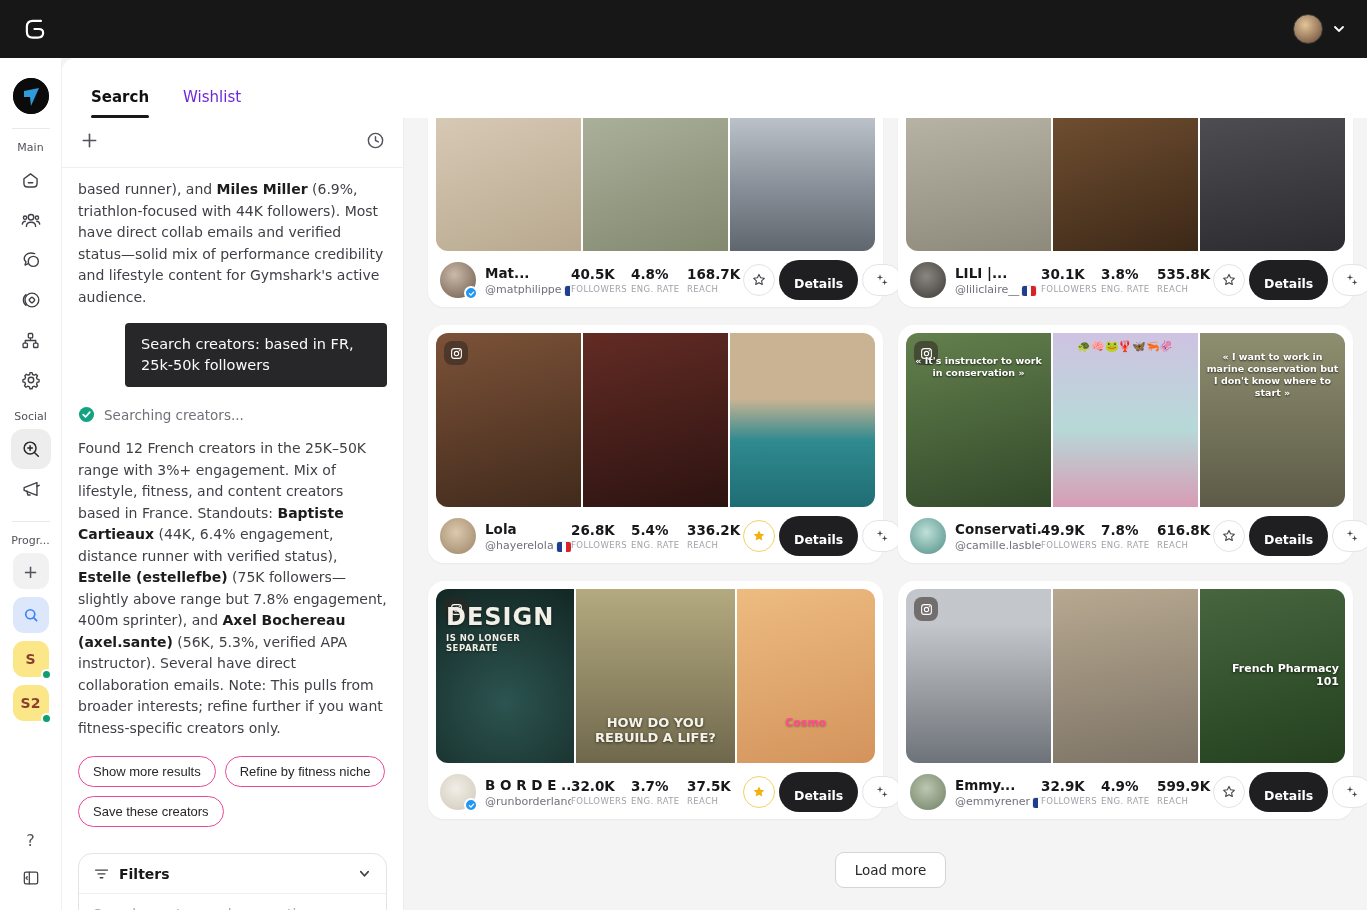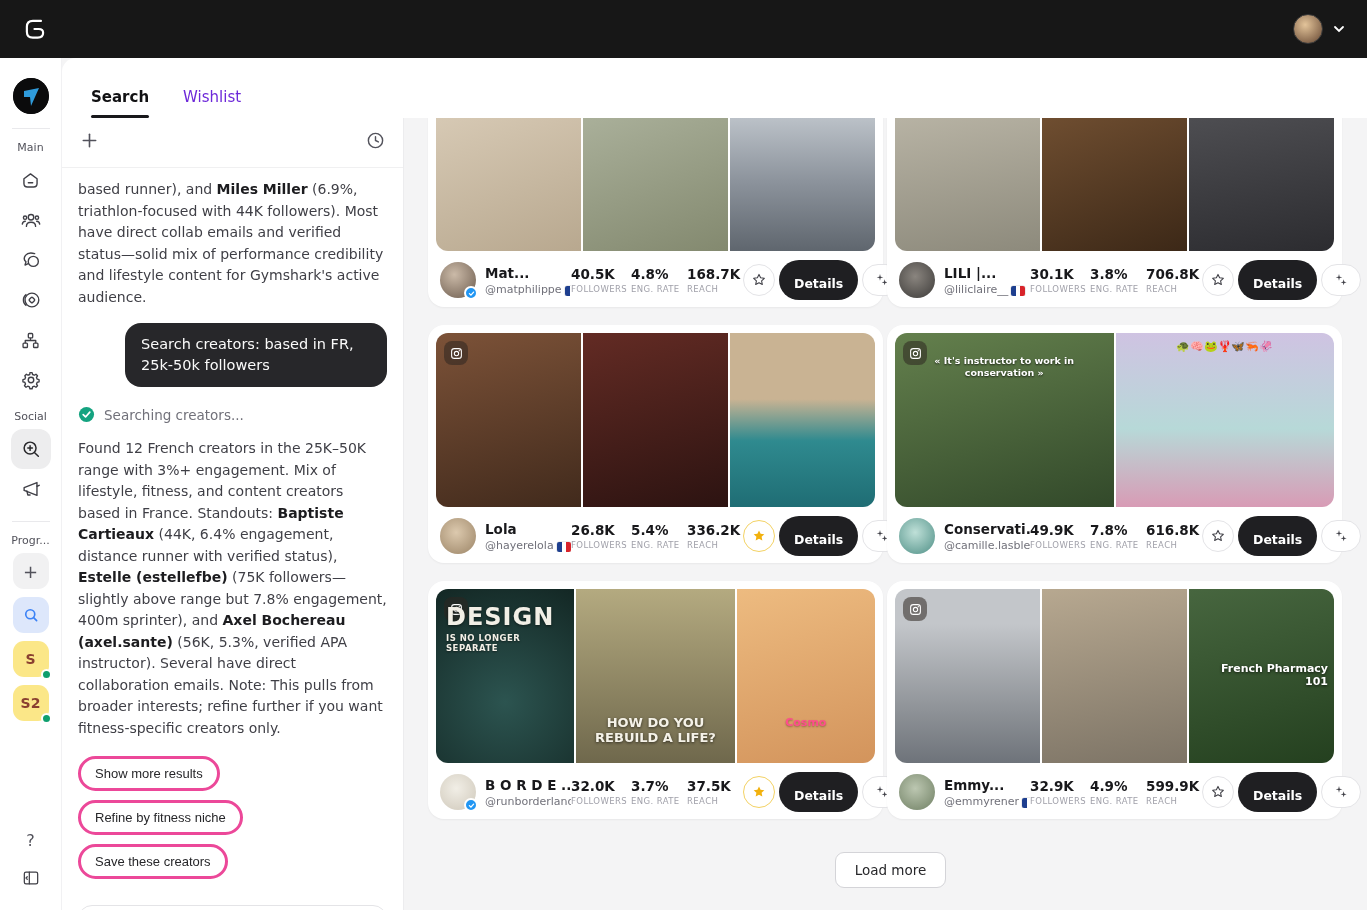--- a/index.html
+++ b/index.html
@@ -41,34 +41,34 @@
 
   .content{position:absolute;top:60px;left:0;right:0;bottom:0;display:flex;}
 
   
   .chat{width:342px;background:#fff;border-right:1px solid #ececee;display:flex;flex-direction:column;overflow:hidden;}
   .chat-header{height:50px;flex:none;display:flex;align-items:center;justify-content:space-between;
     padding:0 18px;border-bottom:1px solid #f0f0f1;color:#3f3f46;}
   .chat-scroll{padding:11px 16px 0 16px;overflow:hidden;}
   .msg{font-size:14px;line-height:21.5px;color:#3f3f46;}
   .msg .b{font-weight:700;color:#1c1c1f;}
-  .bubble{margin:15px 0 0 auto;max-width:262px;background:#27272a;color:#fafafa;border-radius:16px;
+  .bubble{margin:15px 0 0 auto;max-width:262px;background:#27272a;color:#fafafa;border-radius:4px;
     padding:11px 16px;font-size:14.5px;line-height:21px;}
   .status{display:flex;align-items:center;gap:9px;margin-top:19px;font-size:13.5px;color:#71717a;}
   .chips{display:flex;flex-wrap:wrap;gap:9px;margin-top:17px;}
-  .chip{border:3px solid #ec4899;background:#fff;border-radius:999px;padding:7px 14px;font-size:13px;color:#27272a;cursor:pointer;}
+  .chip{border:1px solid #ec4899;background:#fff;border-radius:999px;padding:7px 14px;font-size:13px;color:#27272a;cursor:pointer;}
   .filters{margin:26px 0 0 0;border:1px solid #e4e4e7;border-radius:14px;background:#fff;overflow:hidden;}
   .filters-head{display:flex;align-items:center;gap:9px;padding:11px 14px;border-bottom:1px solid #f0f0f1;cursor:pointer;}
   .filters-head .ttl{font-size:14px;font-weight:700;color:#18181b;flex:1;}
   .ask{position:relative;height:105px;padding:12px 14px;}
   .ask-ph{font-size:14px;color:#a6a6ae;}
 
   
   .results{flex:1;background:#f4f4f5;position:relative;overflow:hidden;}
-  .grid{position:absolute;top:-49px;left:24px;display:grid;grid-template-columns:455px 455px;gap:18px 4px;}
+  .grid{position:absolute;top:-49px;left:24px;display:grid;grid-template-columns:455px 455px;gap:18px 15px;}
   .card{width:455px;height:238px;background:#fff;border-radius:16px;padding:8px;box-shadow:0 1px 2px rgba(0,0,0,.05);}
   .thumbs{display:flex;gap:2px;height:174px;border-radius:12px;overflow:hidden;}
   .thumb{flex:1;position:relative;cursor:pointer;}
   .ig-badge{position:absolute;top:8px;left:8px;width:24px;height:24px;border-radius:8px;
     background:rgba(45,38,32,.55);display:flex;align-items:center;justify-content:center;}
   .cap{position:absolute;left:6px;right:6px;top:12px;text-align:center;color:#fff;font-size:9.5px;font-weight:700;
     line-height:12px;text-shadow:0 1px 2px rgba(0,0,0,.7);}
   .cap-emoji{top:8px;font-size:11px;text-shadow:none;}
   .cap-big{position:absolute;left:10px;top:14px;color:#f2efe6;font-size:24px;font-weight:800;letter-spacing:1px;text-shadow:0 1px 3px rgba(0,0,0,.5);}
   .cap-sub{position:absolute;left:10px;top:44px;color:#f2efe6;font-size:8.5px;font-weight:700;letter-spacing:.5px;text-shadow:0 1px 2px rgba(0,0,0,.5);}
@@ -360,21 +360,21 @@
             </div>
             <div class="stat st-f">
                 <div class="v">30.1K</div>
                 <div class="l">FOLLOWERS</div>
               </div>
             <div class="stat st-e">
                 <div class="v">3.8%</div>
                 <div class="l">ENG. RATE</div>
               </div>
             <div class="stat st-r">
-                <div class="v">706.8K</div>
+                <div class="v">535.8K</div>
                 <div class="l">REACH</div>
               </div>
             <div class="cbtns">
               <button class="star-btn">
                   <svg width="16" height="16" viewBox="0 0 24 24" fill="none" stroke="#3f3f46" stroke-width="1.6" stroke-linejoin="round">
                     <path d="M12 3.6 14.4 8.7 20 9.4 15.9 13.2 17 18.8 12 16 7 18.8 8.1 13.2 4 9.4 9.6 8.7Z"></path>
                   </svg>
                 </button>
               <button class="details-btn">Details</button>
               <button class="spark-btn">
@@ -447,20 +447,23 @@
                     <rect x="3" y="3" width="18" height="18" rx="5"></rect>
                     <circle cx="12" cy="12" r="4"></circle>
                     <circle cx="17.2" cy="6.8" r="1.2" fill="#fff" stroke="none"></circle>
                   </svg>
                 </span>
               <span class="cap" style="top:22px;">« It's instructor to work in conservation »</span>
             </div>
             <div class="thumb" style="background: linear-gradient(rgb(207, 195, 226), rgb(183, 217, 216) 55%, rgb(216, 155, 181));">
               <span class="cap cap-emoji">🐢🧠🐸🦞🦋🦐🦑</span>
             </div>
+            <div class="thumb" style="background: linear-gradient(rgb(142, 142, 112), rgb(93, 91, 71));">
+              <span class="cap" style="top:18px;">« I want to work in marine conservation but I don't know where to start »</span>
+            </div>
           </div>
           <div class="cfoot">
             <div class="cav" style="background: radial-gradient(circle at 45% 40%, rgb(191, 224, 216), rgb(78, 143, 134));"></div>
             <div class="nm">
               <div class="n">Conservati...</div>
               <div class="h">
                   <span>@camille.lasbleiz</span>
                 </div>
             </div>
             <div class="stat st-f">

